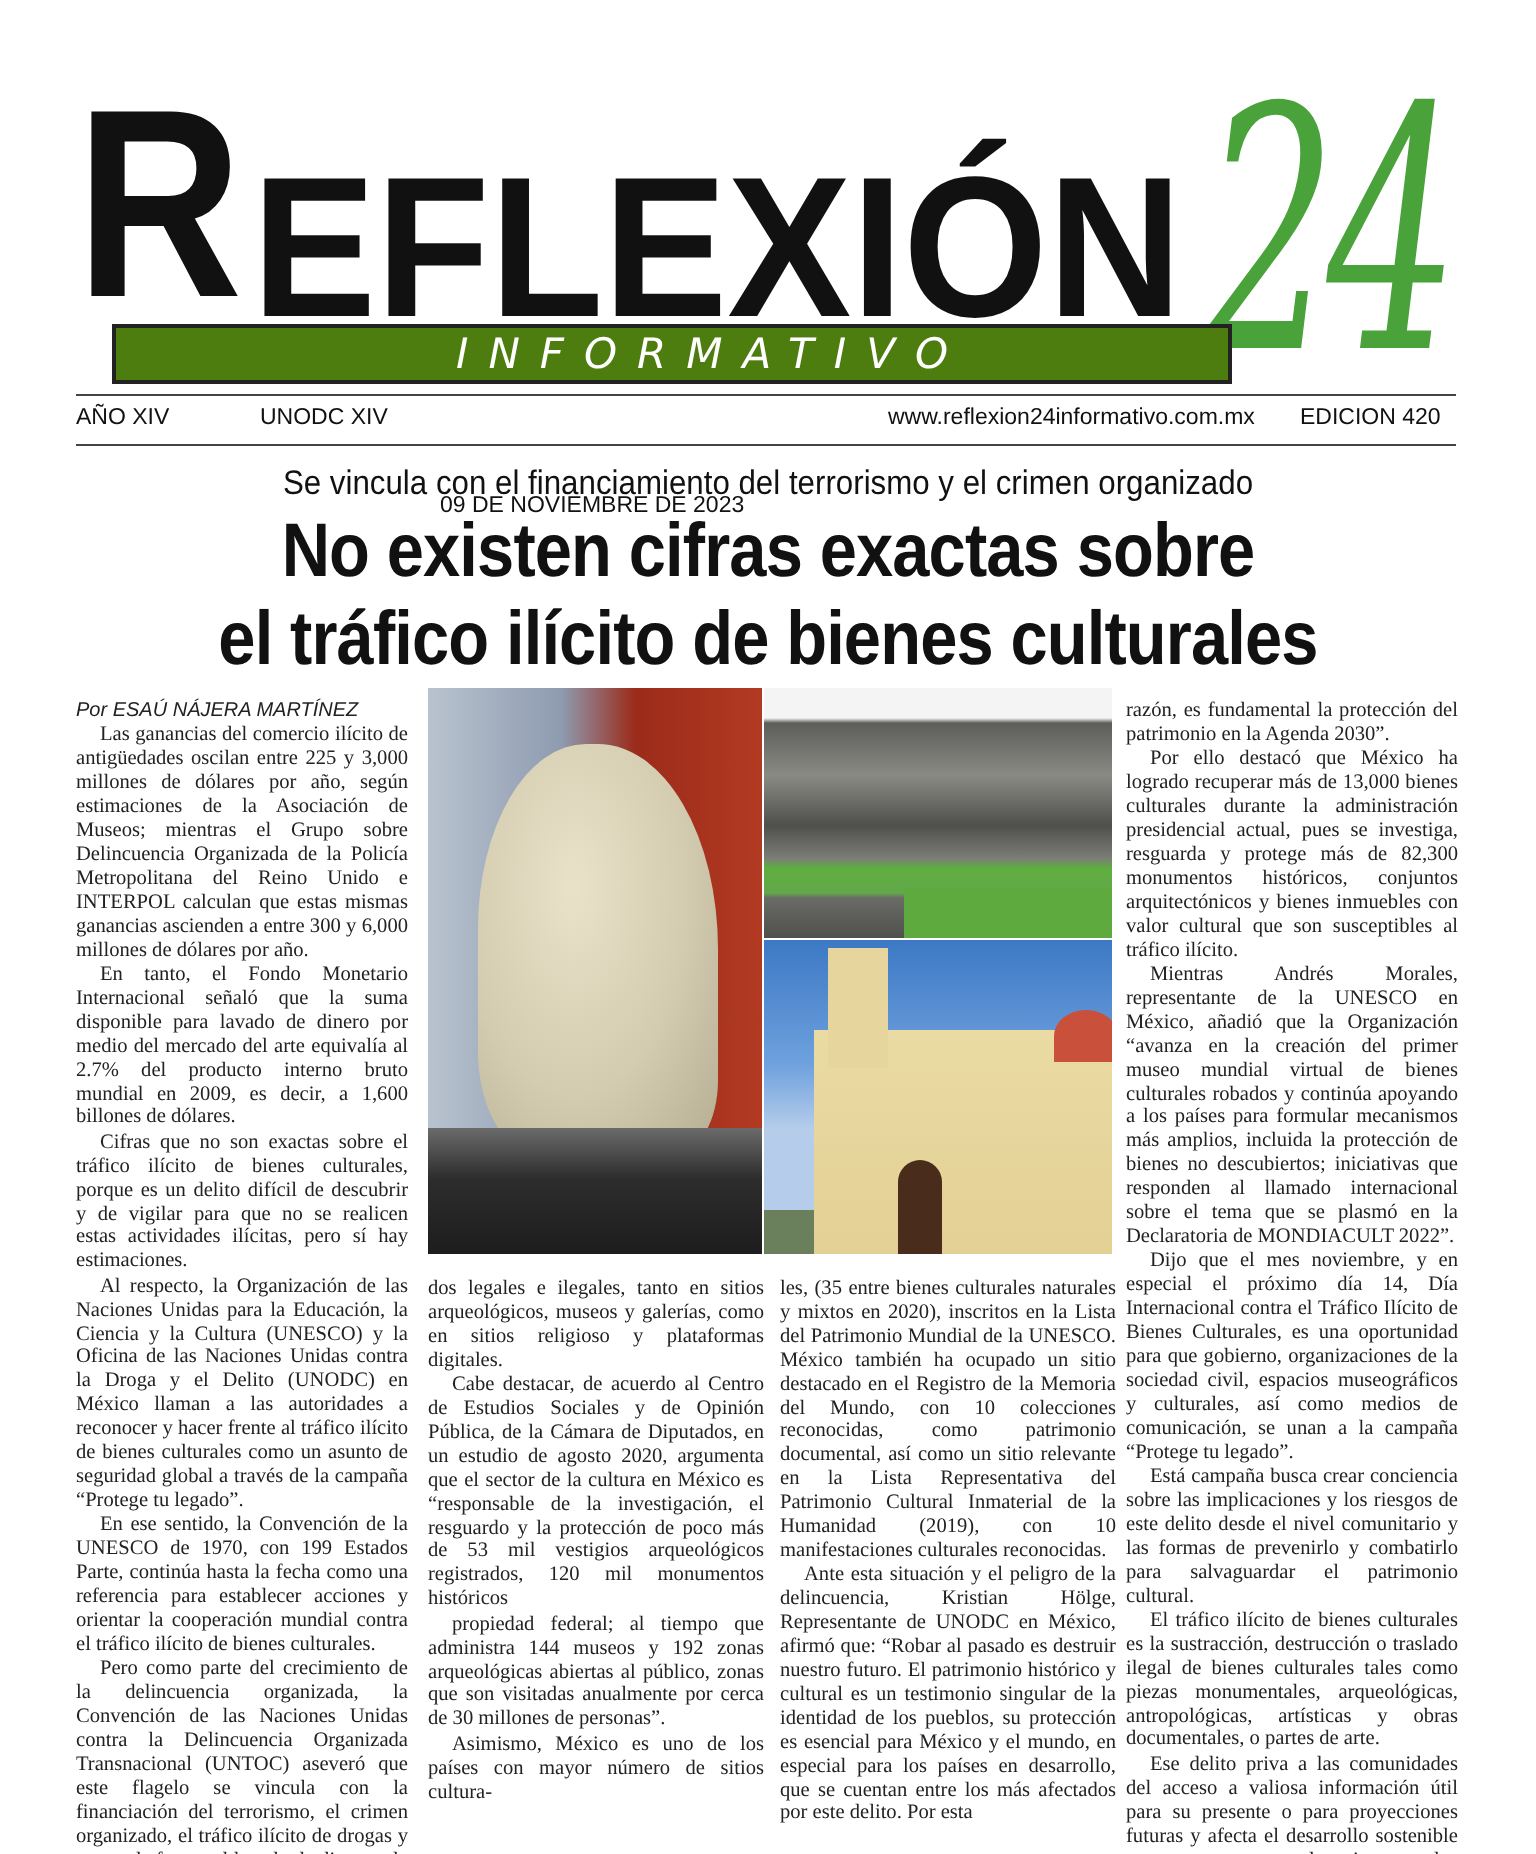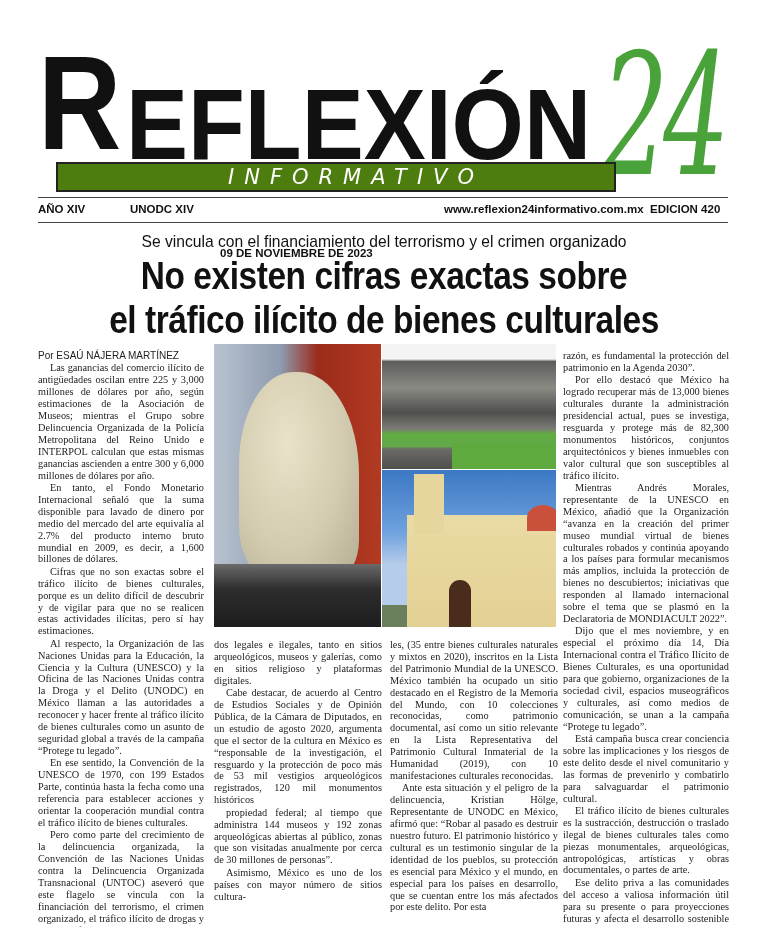--- a/index.html
+++ b/index.html
@@ -8,32 +8,32 @@
 
   
   .masthead { position: absolute; left: 0; top: 0; width: 768px; height: 200px; }
   .logo-word { position: absolute; left: 38px; top: 36px; font-family: "Liberation Sans", sans-serif; font-weight: bold; color: #111; white-space: nowrap; letter-spacing: -1px; line-height: 1; }
   .logo-first { font-size: 134px; display: inline-block; transform: scaleX(0.86); transform-origin: left bottom; }
   .logo-rest-wrap { position: absolute; left: 88px; top: 38px; font-size: 100px; transform: scaleX(0.93); transform-origin: left top; letter-spacing: 0px; }
   .logo-num { position: absolute; left: 602px; top: 32px; font-family: "DejaVu Serif", serif; font-style: italic; font-size: 168px; line-height: 1; color: #4aa23a; transform: scaleX(0.62); transform-origin: left top; letter-spacing: -8px; font-weight: normal; }
   .logo-bar { position: absolute; left: 56px; top: 162px; width: 560px; height: 30px; background: #4d7c0f; border: 2px solid #222; }
   .logo-bar-text { position: absolute; left: 0; top: 0; width: 100%; height: 100%; text-align: center; font-family: "DejaVu Sans", sans-serif; font-style: italic; font-size: 21px; line-height: 27px; color: #ffffff; letter-spacing: 10px; padding-left: 40px; }
 
-  .info-strip { position: absolute; left: 38px; top: 197px; width: 690px; height: 26px; border-top: 1.5px solid #444; border-bottom: 1.5px solid #444; font-family: "Liberation Sans", sans-serif; font-weight: bold; font-size: 11.5px; line-height: 23px; color: #111; }
+  .info-strip { position: absolute; left: 38px; top: 197px; width: 690px; height: 26px; border-top: 1.5px solid #444; border-bottom: 1.5px solid #444; font-family: "Liberation Sans", sans-serif; font-weight: normal; font-size: 11.5px; line-height: 23px; color: #111; }
   .info-strip span { position: absolute; top: 0; white-space: nowrap; }
 
   
   .kicker { position: absolute; left: 0; top: 232px; width: 768px; text-align: center; font-family: "Liberation Sans", sans-serif; font-size: 17px; color: #111; transform: scaleX(0.92); }
   .headline { position: absolute; left: 0; top: 254px; width: 768px; text-align: center; font-family: "Liberation Sans", sans-serif; font-weight: bold; font-size: 38px; line-height: 44px; color: #111; letter-spacing: -0.5px; }
   .headline div { transform: scaleX(0.88); }
 
   
   .col { position: absolute; font-size: 10.3px; line-height: 11.9px; text-align: justify; color: #222; hyphens: manual; }
   .col p { text-indent: 12px; margin-bottom: 0.5px; }
-  .byline { font-family: "Liberation Sans", sans-serif; font-size: 10px; color: #222; margin-bottom: 10px; text-indent: 0 !important; }
+  .byline { font-family: "Liberation Sans", sans-serif; font-size: 10px; color: #222; margin-bottom: 10px; text-indent: 0 !important; font-style: italic; }
 
   
   .photos { position: absolute; left: 214px; top: 344px; width: 342px; height: 283px; }
   .photo { position: absolute; overflow: hidden; }
   .photo-sculpture { left: 0; top: 0; width: 167px; height: 283px; background: linear-gradient(90deg, #b9c3cf 0%, #8e9bb0 40%, #9b2b1a 62%, #b23a22 100%); }
   .photo-sculpture .stone { position: absolute; left: 25px; top: 28px; width: 120px; height: 205px; background: radial-gradient(ellipse at 40% 35%, #e9e2c9 0%, #d4ccb0 55%, #b5ad92 100%); border-radius: 45% 50% 18% 25%; }
   .photo-sculpture .base { position: absolute; left: 0; top: 220px; width: 167px; height: 63px; background: linear-gradient(180deg, #6b6b6b 0%, #2d2d2d 40%, #1d1d1d 100%); }
   .photo-pyramid { left: 168px; top: 0; width: 174px; height: 125px; background: linear-gradient(180deg, #f4f4f4 0%, #f4f4f4 12%, #5d5d5a 14%, #8a8a85 35%, #4f4f4c 55%, #7c7c77 68%, #5fae3f 72%, #62a84a 82%, #6a6a66 84%, #4f4f4c 100%); }
   .photo-pyramid .grass { position: absolute; left: 70px; top: 100px; width: 104px; height: 25px; background: #5eaa3e; }
   .photo-church { left: 168px; top: 126px; width: 174px; height: 157px; background: linear-gradient(180deg, #3c78c4 0%, #6fa2de 40%, #b5ccea 60%); }

